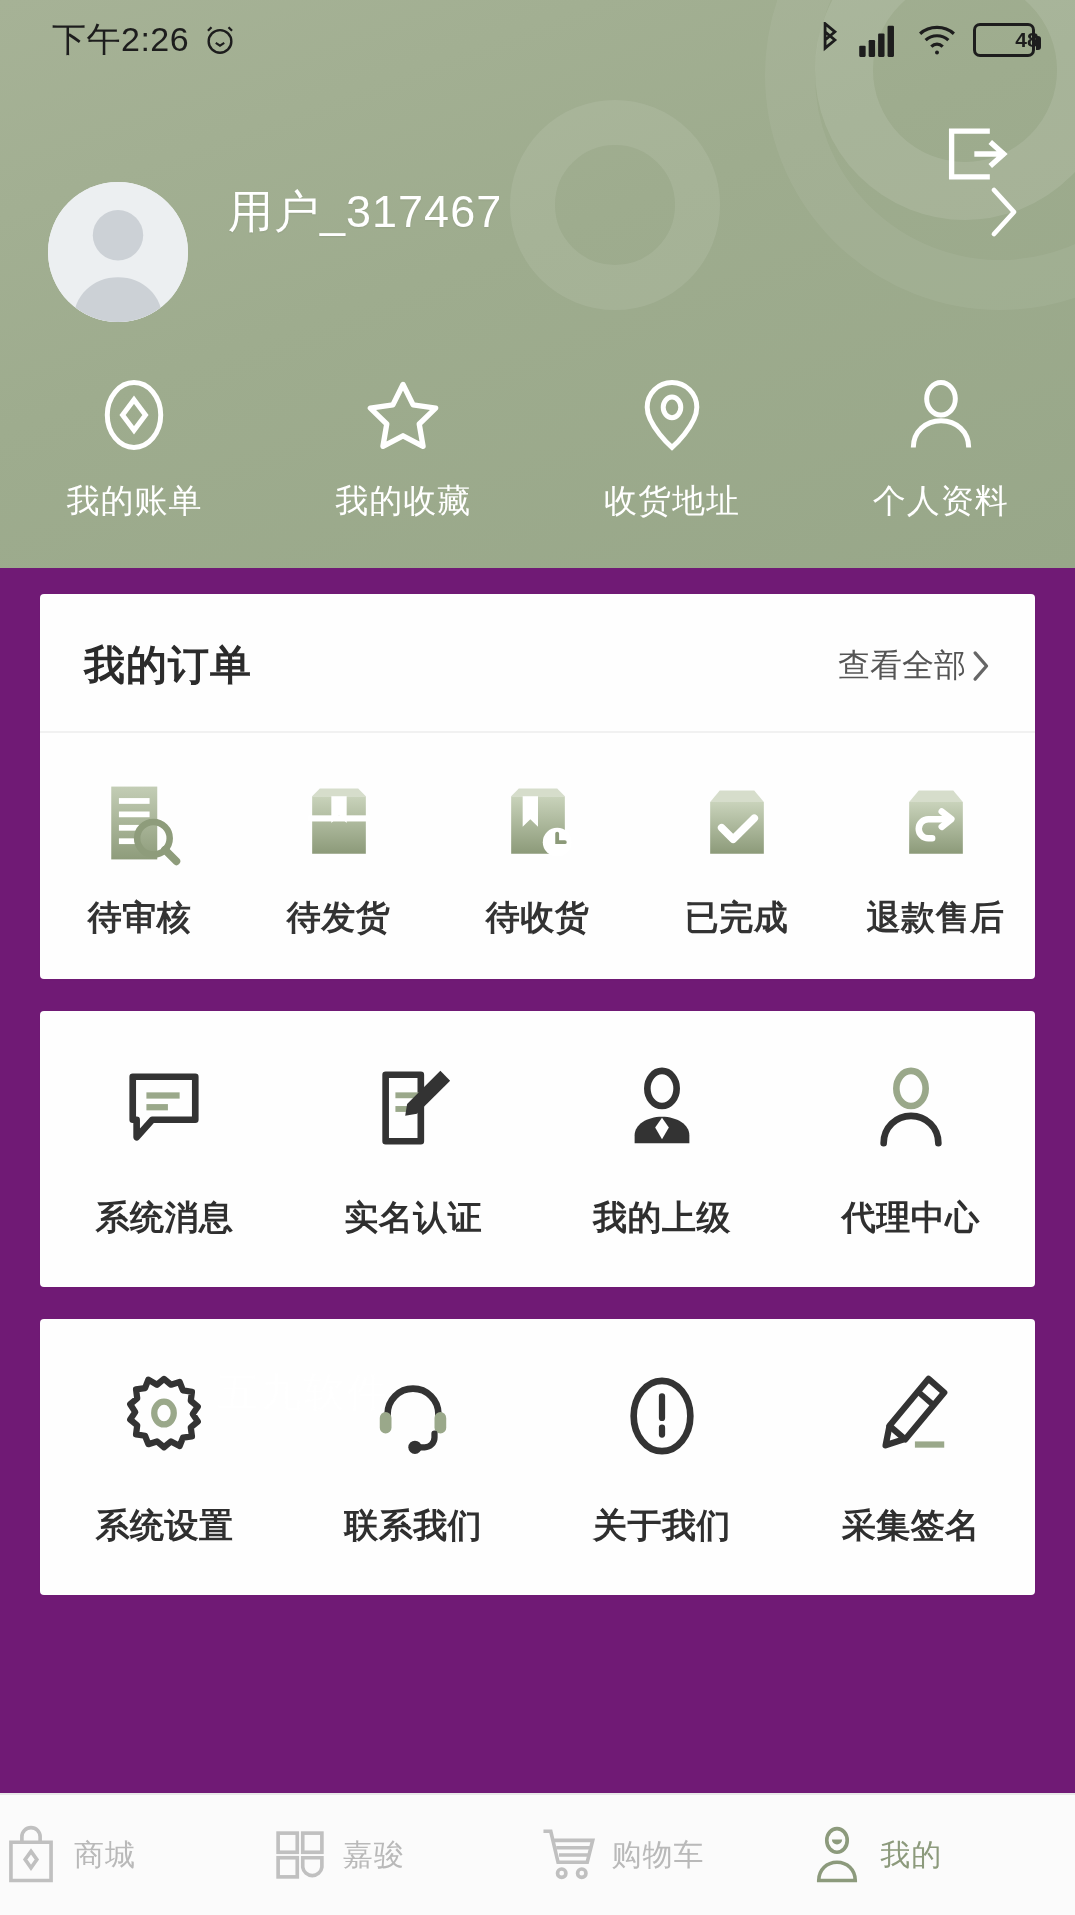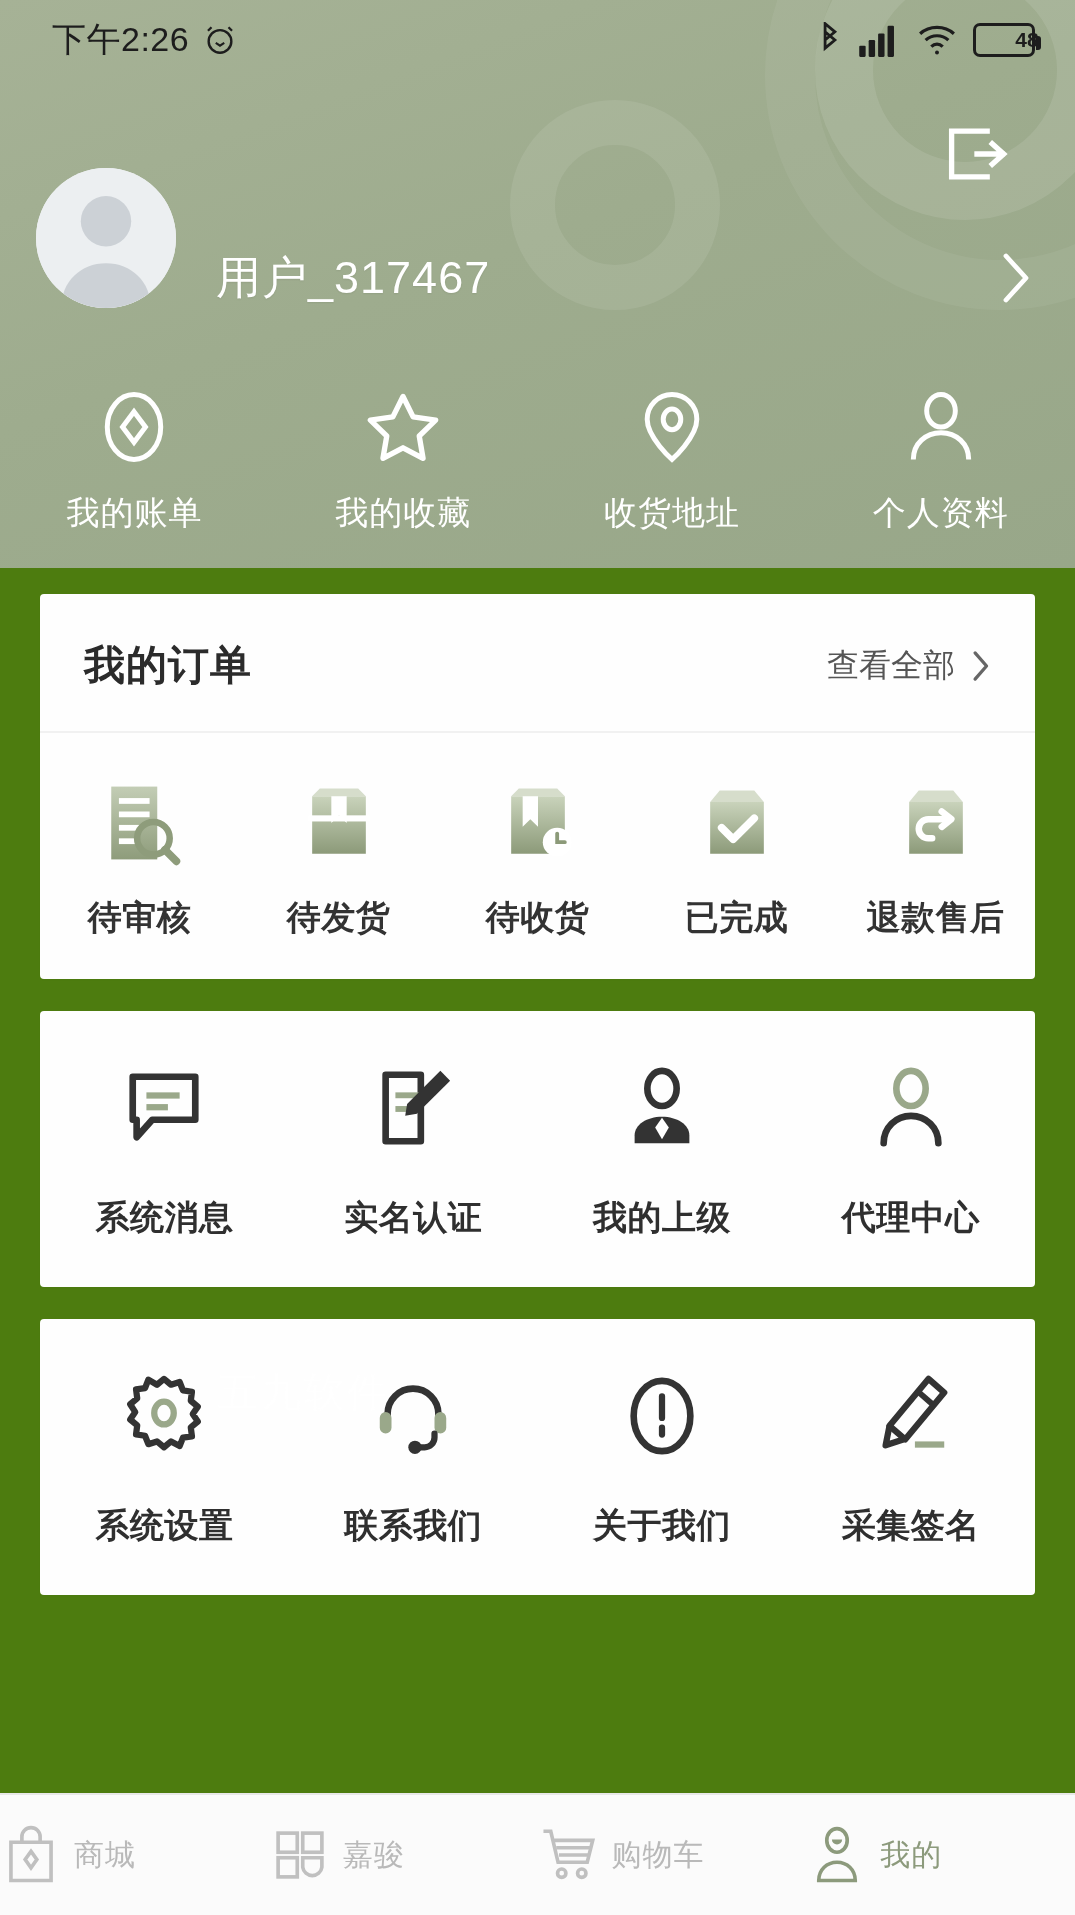--- a/index.html
+++ b/index.html
@@ -2,21 +2,21 @@
 <html><head>
 <meta charset="utf-8">
 <style>
   * { margin:0; padding:0; box-sizing:border-box; }
   html,body {
     width:1075px; height:1915px;
     font-family:"Liberation Sans","DejaVu Sans",sans-serif;
     background:#f3f4f6;
     overflow:hidden;
   }
-  .phone { position:relative; width:1075px; height:1915px; background:#4d7c0f; }
+  .phone { position:relative; width:1075px; height:1915px; background:#701a75; }
 
   
   .header {
     position:relative;
     height:568px;
     background:linear-gradient(160deg,#a6b296 0%,#9eac8e 45%,#98a789 100%);
     overflow:hidden;
   }
   .deco { position:absolute; border-radius:50%; pointer-events:none; }
   .deco-ring1 {
@@ -58,40 +58,40 @@
   .logout-btn {
     position:absolute; top:118px; right:62px;
     width:72px; height:72px;
     display:flex; align-items:center; justify-content:center;
   }
 
   
   .profile {
     position:absolute; top:182px; left:0; right:0;
     height:126px;
-    display:flex; align-items:flex-end;
-    padding:0 36px;
+    display:flex; align-items:flex-start;
+    padding:0 48px;
   }
   .avatar {
     width:140px; height:140px; border-radius:50%;
     background:#eceff1;
     display:flex; align-items:flex-end; justify-content:center;
     overflow:hidden; flex:none;
   }
   .avatar-glyph { width:100%; height:100%; display:block; }
   .uname {
     margin-left:40px;
     font-size:45px; color:#ffffff; letter-spacing:1px;
     text-shadow:0 1px 2px rgba(0,0,0,0.07);
   }
   .profile-chevron { margin-left:auto; }
 
   
   .quick {
-    position:absolute; left:0; right:0; top:385px;
+    position:absolute; left:0; right:0; top:373px;
     display:flex;
   }
   .quick-item {
     flex:1; display:flex; flex-direction:column; align-items:center; gap:22px;
   }
   .quick-label { font-size:33px; color:#ffffff; letter-spacing:1px; }
 
   
   .card {
     background:#fefefe;
@@ -99,21 +99,21 @@
     border-radius:4px;
     box-shadow:0 1px 2px rgba(0,0,0,0.025);
   }
   .card-orders { margin-top:26px; padding:0 0 38px 0; }
   .orders-head {
     display:flex; align-items:center; justify-content:space-between;
     padding:44px 44px 38px 44px;
     border-bottom:2px solid #f1f1f1;
   }
   .orders-title { font-size:41px; color:#2b2b2b; font-weight:700; letter-spacing:1px; }
-  .orders-all { display:flex; align-items:center; gap:14px; font-size:32px; color:#555; }
+  .orders-all { display:flex; align-items:center; gap:3px; font-size:32px; color:#555; }
 
   .orders-grid { display:flex; padding-top:44px; }
   .order-item { flex:1; display:flex; flex-direction:column; align-items:center; gap:26px;text-align:center; }
   .order-label { font-size:34px; color:#333; font-weight:700; letter-spacing:0.5px; }
 
   .card-grid { margin-top:32px; padding:54px 0 46px 0; display:flex; }
   .grid-item { flex:1; display:flex; flex-direction:column; align-items:center; gap:44px; }
   .grid-label { font-size:34px; color:#2f2f2f; font-weight:700; letter-spacing:0.5px; }
 
   

